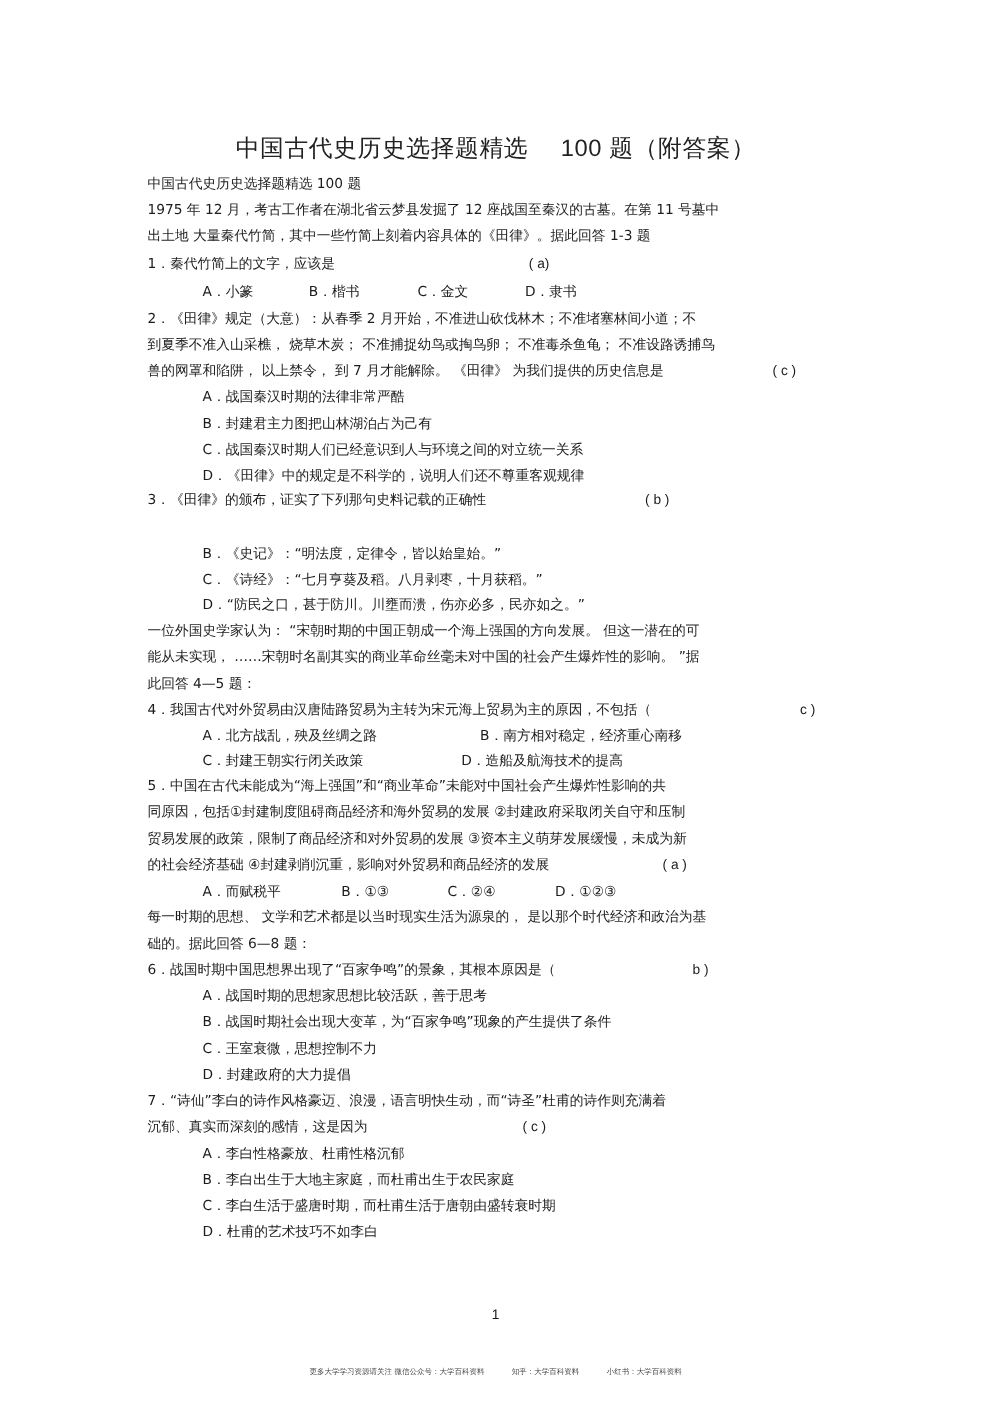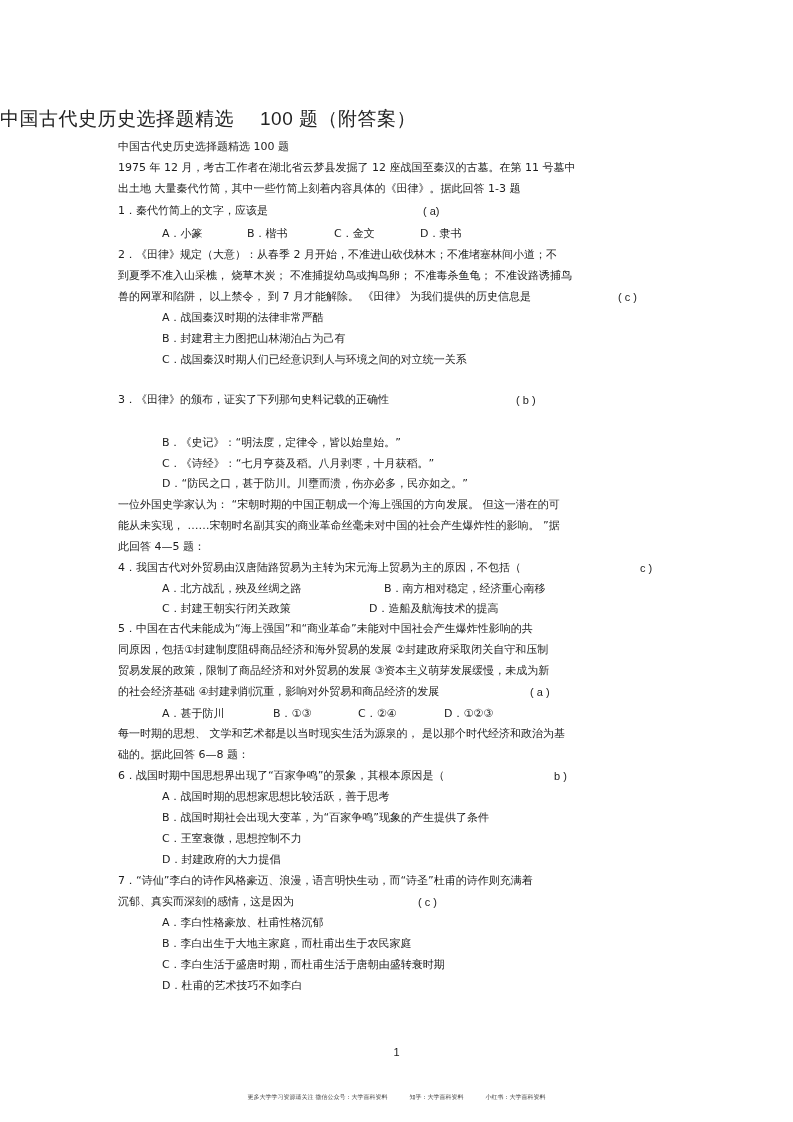--- a/index.html
+++ b/index.html
@@ -1,19 +1,19 @@
 <!DOCTYPE html>
 <html><head>
 <meta charset="utf-8">
 <style>
   html, body { margin: 0; padding: 0; background: #ffffff; }
   body { width: 793px; height: 1122px; position: relative; overflow: hidden;
          font-family: "DejaVu Sans", "Liberation Sans", sans-serif; color: #1a1a1a; }
   .page { position: absolute; left: 0; top: 0; width: 793px; height: 1122px; }
-  .title { position: absolute; left: 0; width: 793px; top: 106px; 
+  .title { position: absolute; left: 0; width: 793px; top: 106px; text-align: center;
            font-family: "DejaVu Serif", "Liberation Serif", serif; font-size: 19px; color: #222; letter-spacing: 0.5px; }
   .title .num { font-family: "Liberation Sans", sans-serif; margin-left: 26px; }
   .line { position: absolute; left: 118px; font-size: 11px; line-height: 16px; white-space: nowrap; color: #1c1c1c; }
   .opt { left: 162px; }
   .ans { display: inline-block; font-family: "Liberation Sans", sans-serif; }
   .pagenum { position: absolute; top: 1046px; left: 0; width: 793px; text-align: center; font-size: 11px;
              font-family: "Liberation Sans", sans-serif; }
   .footer { position: absolute; top: 1093px; left: 0; width: 793px; text-align: center; font-size: 6px; color: #444; white-space: nowrap; }
   .footer span { margin: 0 10px; }
 </style>
@@ -44,20 +44,21 @@
 
   <div class="line" style="top:247px">2．《田律》规定（大意）：从春季      2 月开始，不准进山砍伐林木；不准堵塞林间小道；不</div>
   <div class="line" style="top:268px">到夏季不准入山采樵，     烧草木炭；  不准捕捉幼鸟或掏鸟卵；      不准毒杀鱼龟；    不准设路诱捕鸟</div>
   <div class="line" style="top:289px">
     <span>兽的网罩和陷阱，    以上禁令，   到 7 月才能解除。  《田律》 为我们提供的历史信息是</span>
     <span class="ans" style="position:absolute;left:500px">(   c     )</span>
   </div>
   <div class="line opt" style="top:310px">A．战国秦汉时期的法律非常严酷</div>
   <div class="line opt" style="top:331px">B．封建君主力图把山林湖泊占为己有</div>
   <div class="line opt" style="top:352px">C．战国秦汉时期人们已经意识到人与环境之间的对立统一关系</div>
+  <div class="line opt" style="top:373px">D．《田律》中的规定是不科学的，说明人们还不尊重客观规律</div>
 
   <div class="line" style="top:392px">
     <span>3．《田律》的颁布，证实了下列那句史料记载的正确性</span>
     <span class="ans" style="position:absolute;left:398px">(   b    )</span>
   </div>
   <div class="line opt" style="top:435px">B．《史记》：“明法度，定律令，皆以始皇始。”</div>
   <div class="line opt" style="top:456px">C．《诗经》：“七月亨葵及稻。八月剥枣，十月获稻。”</div>
   <div class="line opt" style="top:476px">D．“防民之口，甚于防川。川壅而溃，伤亦必多，民亦如之。”</div>
 
   <div class="line" style="top:497px">一位外国史学家认为：    “宋朝时期的中国正朝成一个海上强国的方向发展。          但这一潜在的可</div>
@@ -78,21 +79,21 @@
   </div>
 
   <div class="line" style="top:621px">5．中国在古代未能成为“海上强国”和“商业革命”未能对中国社会产生爆炸性影响的共</div>
   <div class="line" style="top:642px">同原因，包括①封建制度阻碍商品经济和海外贸易的发展          ②封建政府采取闭关自守和压制</div>
   <div class="line" style="top:663px">贸易发展的政策，限制了商品经济和对外贸易的发展          ③资本主义萌芽发展缓慢，未成为新</div>
   <div class="line" style="top:684px">
     <span>的社会经济基础    ④封建剥削沉重，影响对外贸易和商品经济的发展</span>
     <span class="ans" style="position:absolute;left:412px">(    a  )</span>
   </div>
   <div class="line opt" style="top:706px">
-    <span style="position:absolute;left:0">A．甚于防川</span>
+    <span style="position:absolute;left:0">A．而赋税平</span>
     <span style="position:absolute;left:111px">B．①③</span>
     <span style="position:absolute;left:196px">C．②④</span>
     <span style="position:absolute;left:282px">D．①②③</span>
   </div>
 
   <div class="line" style="top:726px">每一时期的思想、   文学和艺术都是以当时现实生活为源泉的，        是以那个时代经济和政治为基</div>
   <div class="line" style="top:747px">础的。据此回答    6—8 题：</div>
 
   <div class="line" style="top:768px">
     <span>6．战国时期中国思想界出现了“百家争鸣”的景象，其根本原因是（</span>

